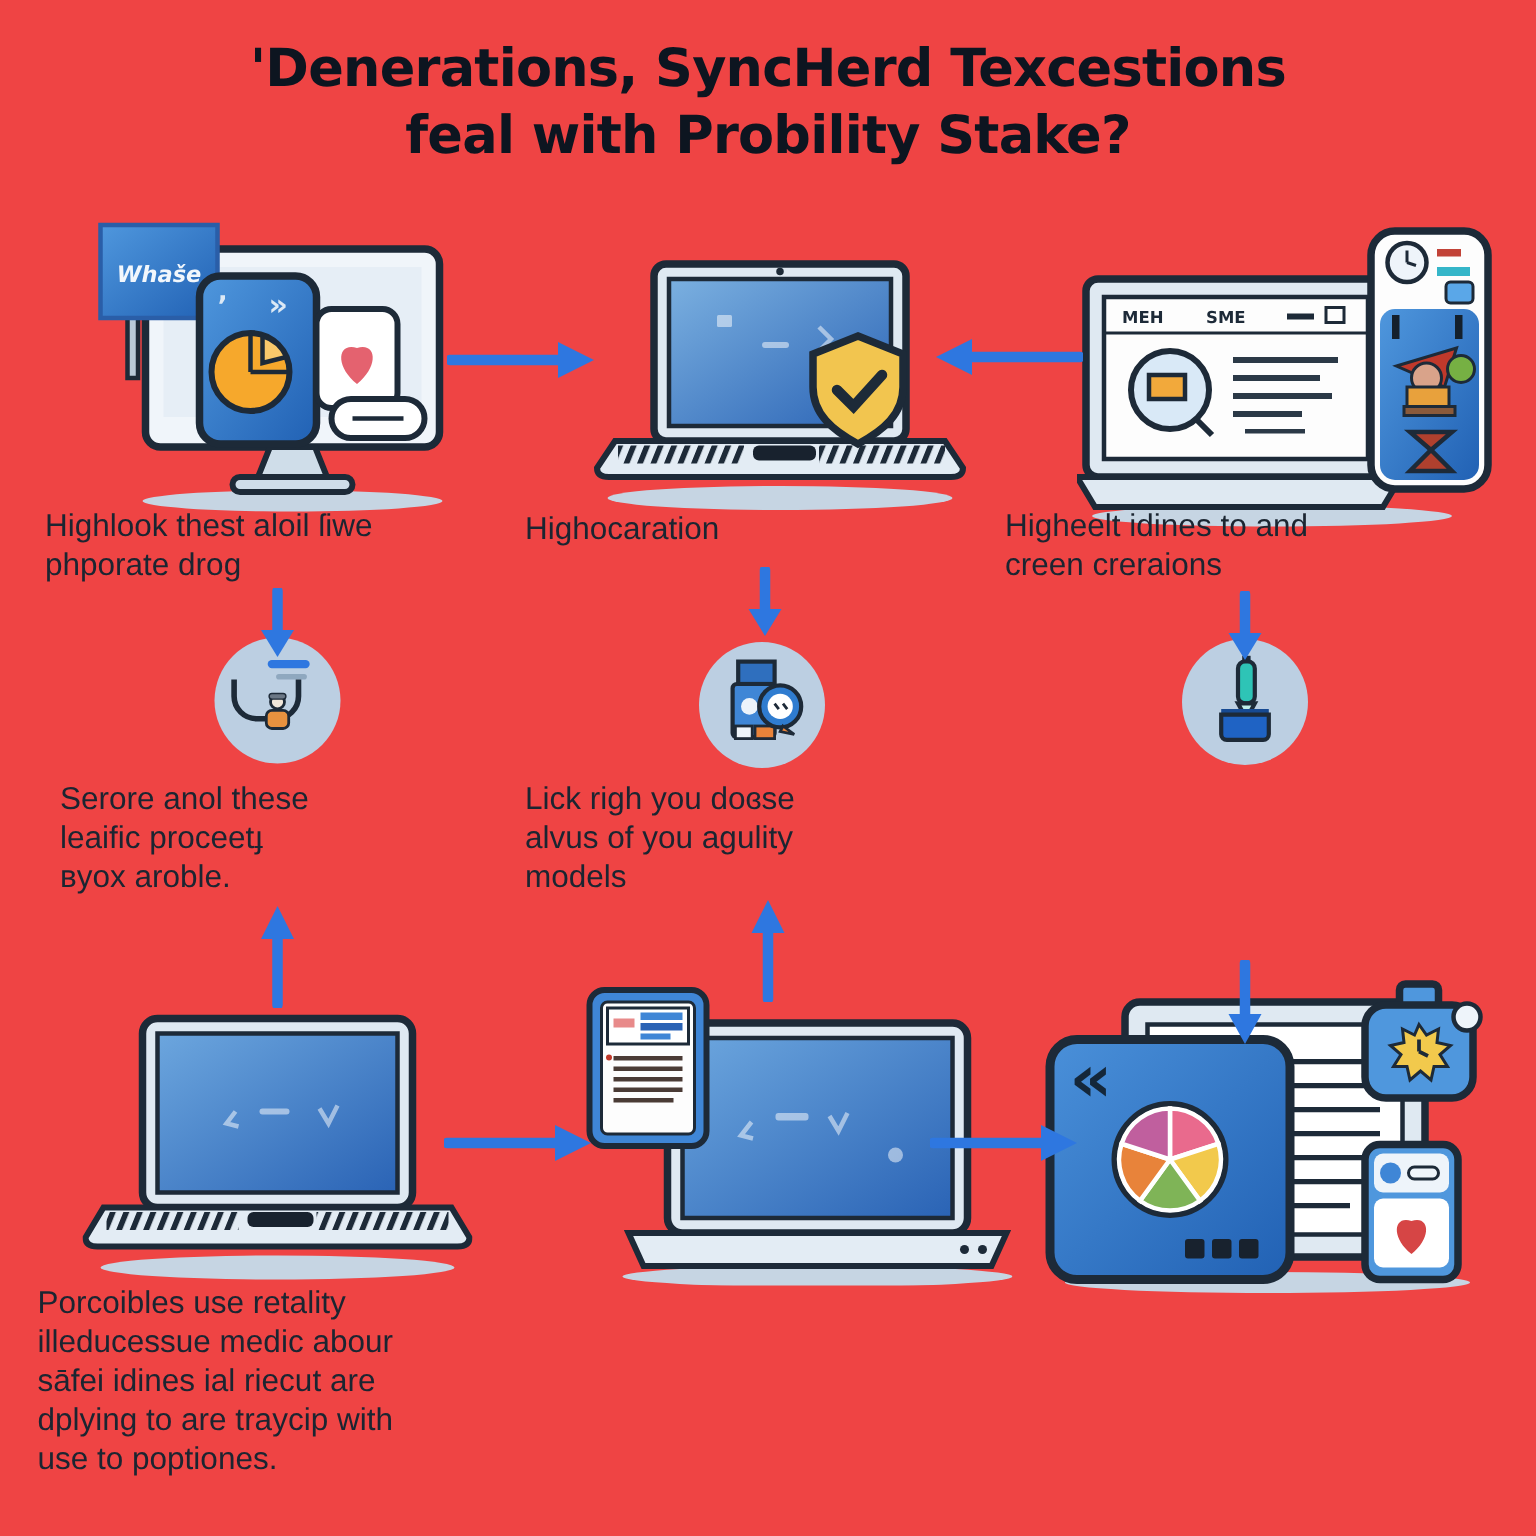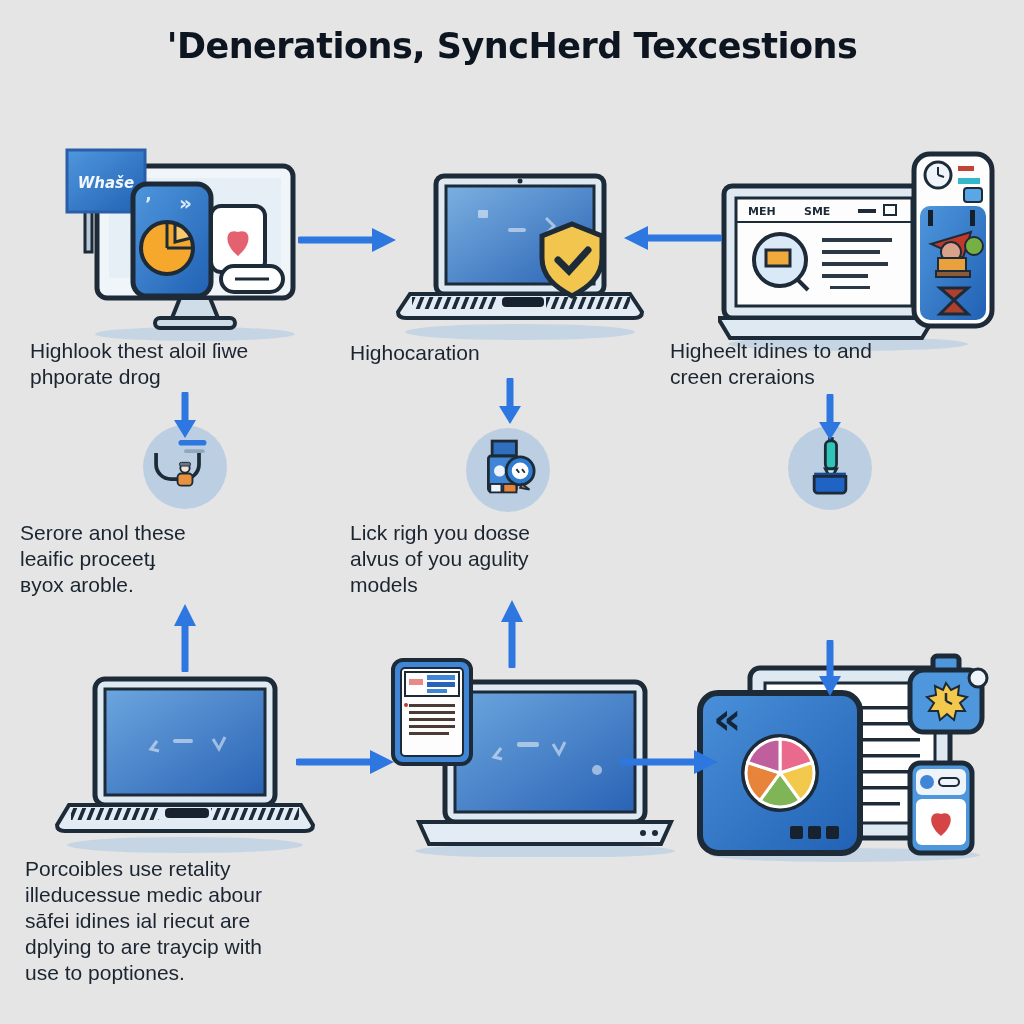--- a/index.html
+++ b/index.html
@@ -1,35 +1,36 @@
 <!DOCTYPE html>
 <html><head>
 <meta charset="utf-8">
 <style>
   html,body{margin:0;padding:0;}
   body{width:1024px;height:1024px;overflow:hidden;
        font-family:"Liberation Sans","DejaVu Sans",sans-serif;}
-  .stage{position:relative;width:1024px;height:1024px;background:#e5e5e5;}
+  .stage{position:relative;width:1024px;height:1024px;background:#ef4444;}
   .title{position:absolute;top:24px;left:0;width:1024px;text-align:center;
          color:#0d1520;font-family:"DejaVu Sans","Liberation Sans",sans-serif;
          font-weight:800;font-size:35px;line-height:1.28;letter-spacing:-.5px;}
   .caption{position:absolute;text-align:left;color:#1b2531;font-size:21px;
            line-height:1.24;white-space:pre-line;}
   .abs{position:absolute;}
   svg text{font-family:"DejaVu Sans","Liberation Sans",sans-serif;}
   .circle-icon{position:absolute;width:84px;height:84px;border-radius:50%;
                background:#bccfe2;display:flex;align-items:center;justify-content:center;}
 </style>
 </head>
 <body>
 
 <div class="stage">
 
   <div class="title">
     <div>'Denerations, SyncHerd Texcestions</div>
+    <div>feal with Probility Stake?</div>
   </div>
 
   <svg class="abs" style="left:55px;top:148px" width="250" height="195" viewBox="0 0 250 195">
     <defs>
       <linearGradient id="gBlueA" x1="0" y1="0" x2="1" y2="1">
         <stop offset="0" stop-color="#4f97dd"></stop>
           <stop offset="1" stop-color="#2161b4"></stop>
       </linearGradient>
     </defs>
     <ellipse cx="140" cy="186" rx="100" ry="7" fill="#c6d5e3"></ellipse>
@@ -161,21 +162,21 @@
   <div class="circle-icon" style="left:788px;top:426px">
     <svg width="84" height="84" viewBox="0 0 90 90">
       <rect x="43" y="12" width="6" height="5" fill="#1d2a38"></rect>
       <rect x="40" y="16" width="12" height="30" rx="5" fill="#2ec4b6" stroke="#1d2a38" stroke-width="3"></rect>
       <polygon points="40,46 52,46 46,57" fill="#bfeee9" stroke="#1d2a38" stroke-width="3"></polygon>
       <rect x="28" y="50" width="34" height="6" fill="#174a92"></rect>
       <path d="M28 54 h34 v14 a4 4 0 0 1 -4 4 h-26 a4 4 0 0 1 -4 -4 z" fill="#1f63c4" stroke="#1d2a38" stroke-width="3"></path>
     </svg>
   </div>
 
-  <div class="caption" style="left:20px;top:520px;width:310px">Serore anol these
+  <div class="caption" style="left:40px;top:520px;width:310px">Serore anol these
 leaific proceetɟ
 вyox aroble.</div>
   <div class="caption" style="left:350px;top:520px;width:320px">Lick righ you doɞse
 alvus of you agulity
 models</div>
 
   <svg class="abs" style="left:55px;top:675px" width="260" height="180" viewBox="0 0 260 180">
     <defs>
       <linearGradient id="gBlueD" x1="0" y1="0" x2="1" y2="1">
         <stop offset="0" stop-color="#6ca6de"></stop>

